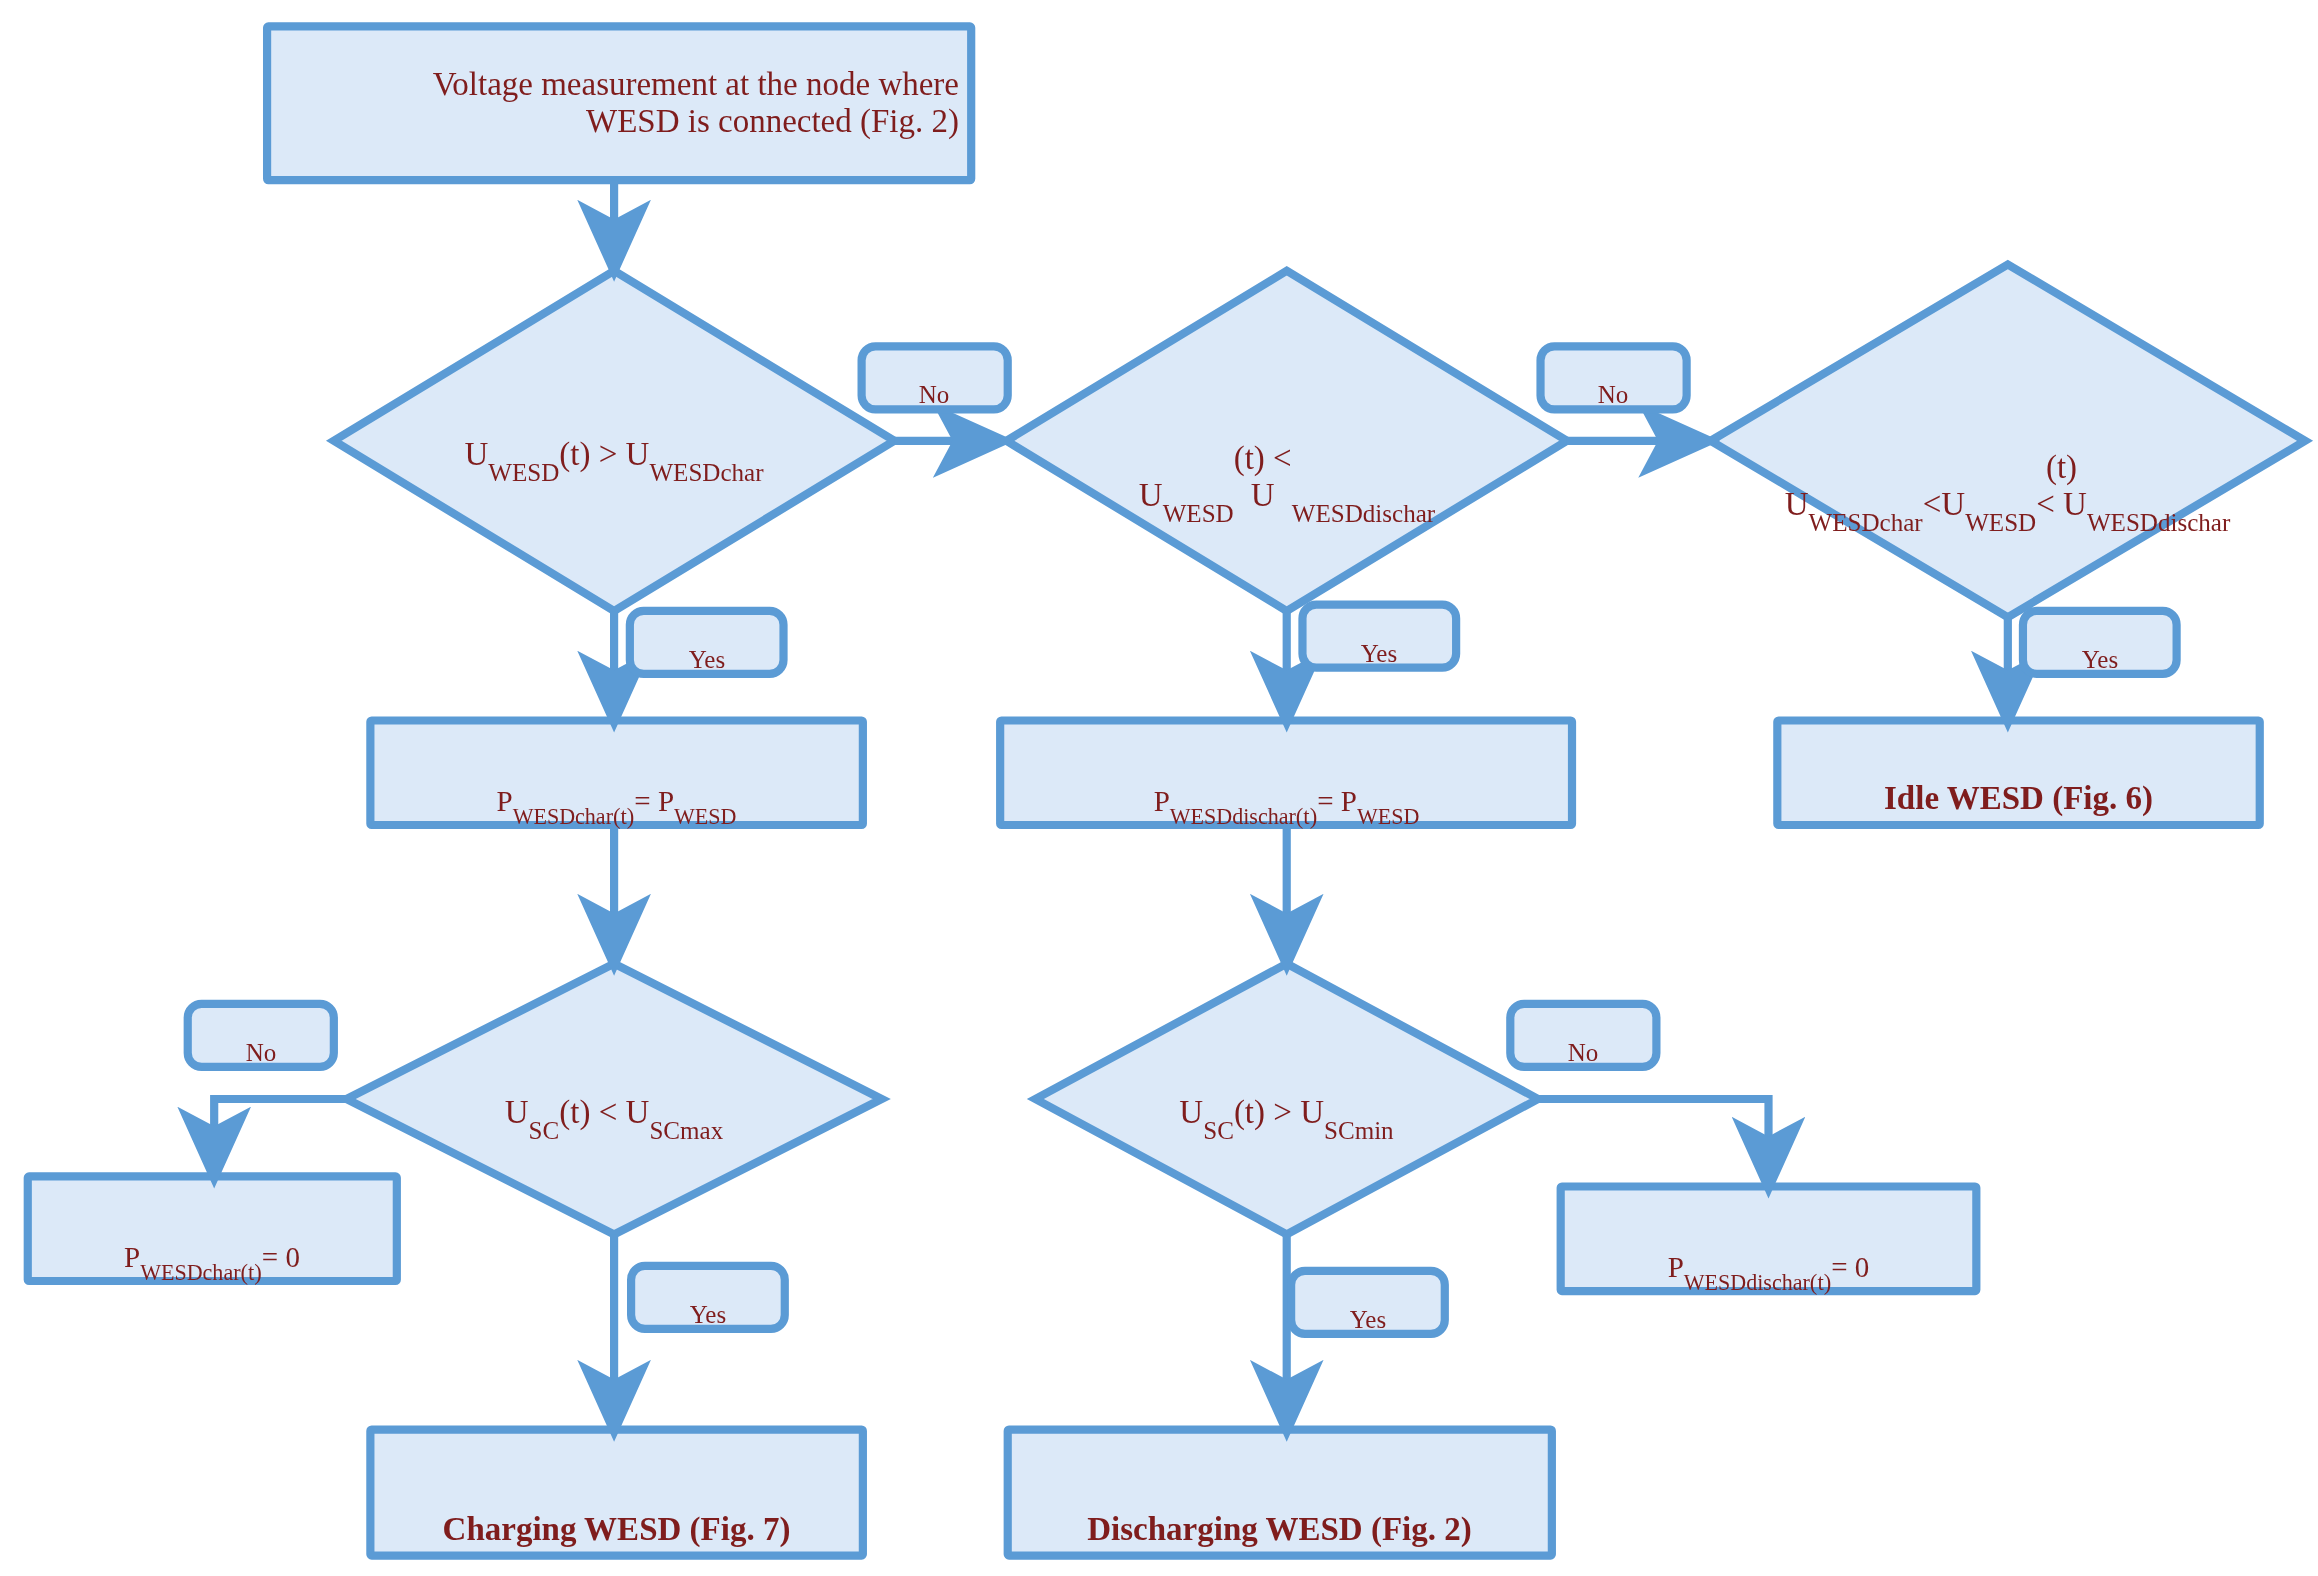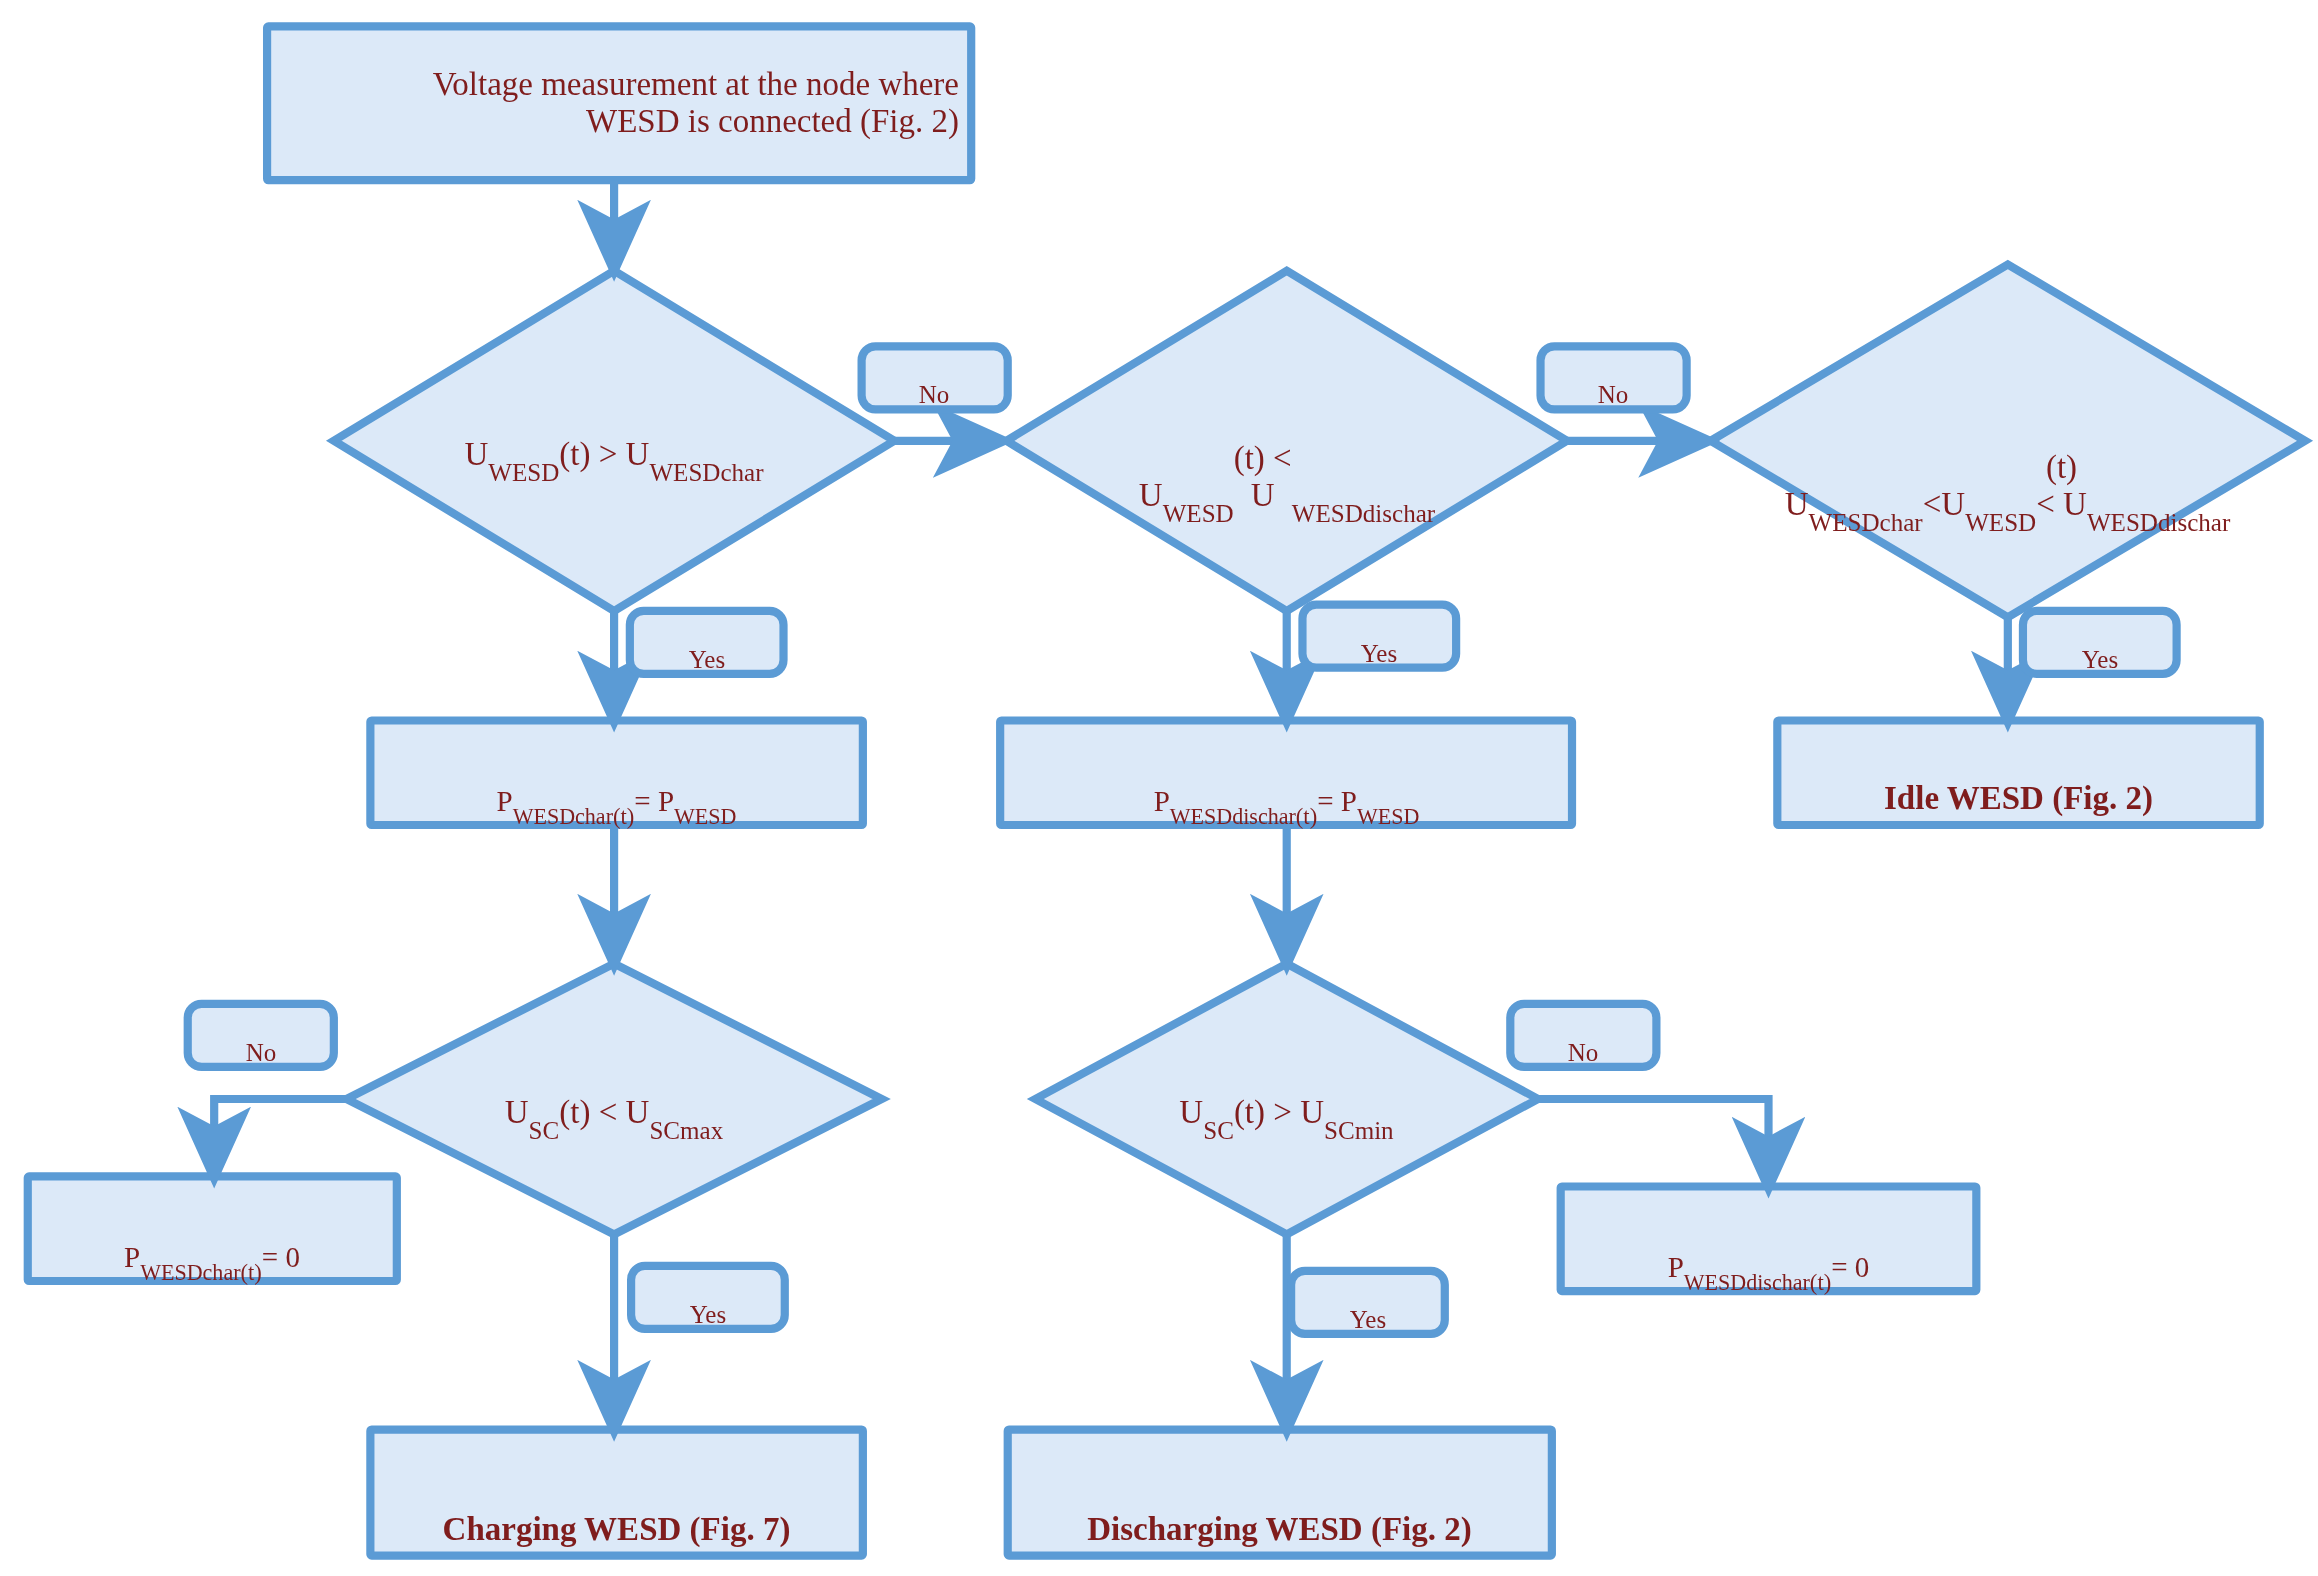--- a/index.html
+++ b/index.html
@@ -109,21 +109,21 @@
   <div class="node-text t-dia" style="left:378px;top:408px;width:472px;height:65px;">U<sub>WESD</sub>(t) &gt; U<sub>WESDchar</sub></div>
 
   <div class="node-text t-dia" style="left:1071px;top:369px;width:432px;height:145px;">U<sub>WESD</sub>(t) &lt;<br>U<sub>WESDdischar</sub></div>
 
   <div class="node-text t-dia" style="left:1757px;top:378px;width:501px;height:145px;">U<sub>WESDchar</sub> &lt;U<sub>WESD</sub>(t)<br>&lt; U<sub>WESDdischar</sub></div>
 
   <div class="node-text t-proc" style="left:378px;top:728px;width:477px;height:89px;">P<sub>WESDchar</sub><sup>(t)</sup> = P<sub>WESD</sub></div>
 
   <div class="node-text t-proc" style="left:1008px;top:728px;width:557px;height:89px;">P<sub>WESDdischar</sub><sup>(t)</sup> = P<sub>WESD</sub></div>
 
-  <div class="node-text t-bold" style="left:1785px;top:728px;width:467px;height:89px;">Idle WESD (Fig. 2)</div>
+  <div class="node-text t-bold" style="left:1785px;top:728px;width:467px;height:89px;">Idle WESD (Fig. 6)</div>
 
   <div class="node-text t-dia" style="left:403px;top:1067px;width:422px;height:64px;">U<sub>SC</sub>(t) &lt; U<sub>SCmax</sub></div>
 
   <div class="node-text t-dia" style="left:1077px;top:1067px;width:419px;height:64px;">U<sub>SC</sub>(t) &gt; U<sub>SCmin</sub></div>
 
   <div class="node-text t-proc" style="left:35px;top:1184px;width:354px;height:89px;">P<sub>WESDchar</sub><sup>(t)</sup> = 0</div>
 
   <div class="node-text t-proc" style="left:1568px;top:1194px;width:401px;height:89px;">P<sub>WESDdischar</sub><sup>(t)</sup> = 0</div>
 
   <div class="node-text t-bold" style="left:378px;top:1437px;width:477px;height:111px;">Charging WESD (Fig. 7)</div>

